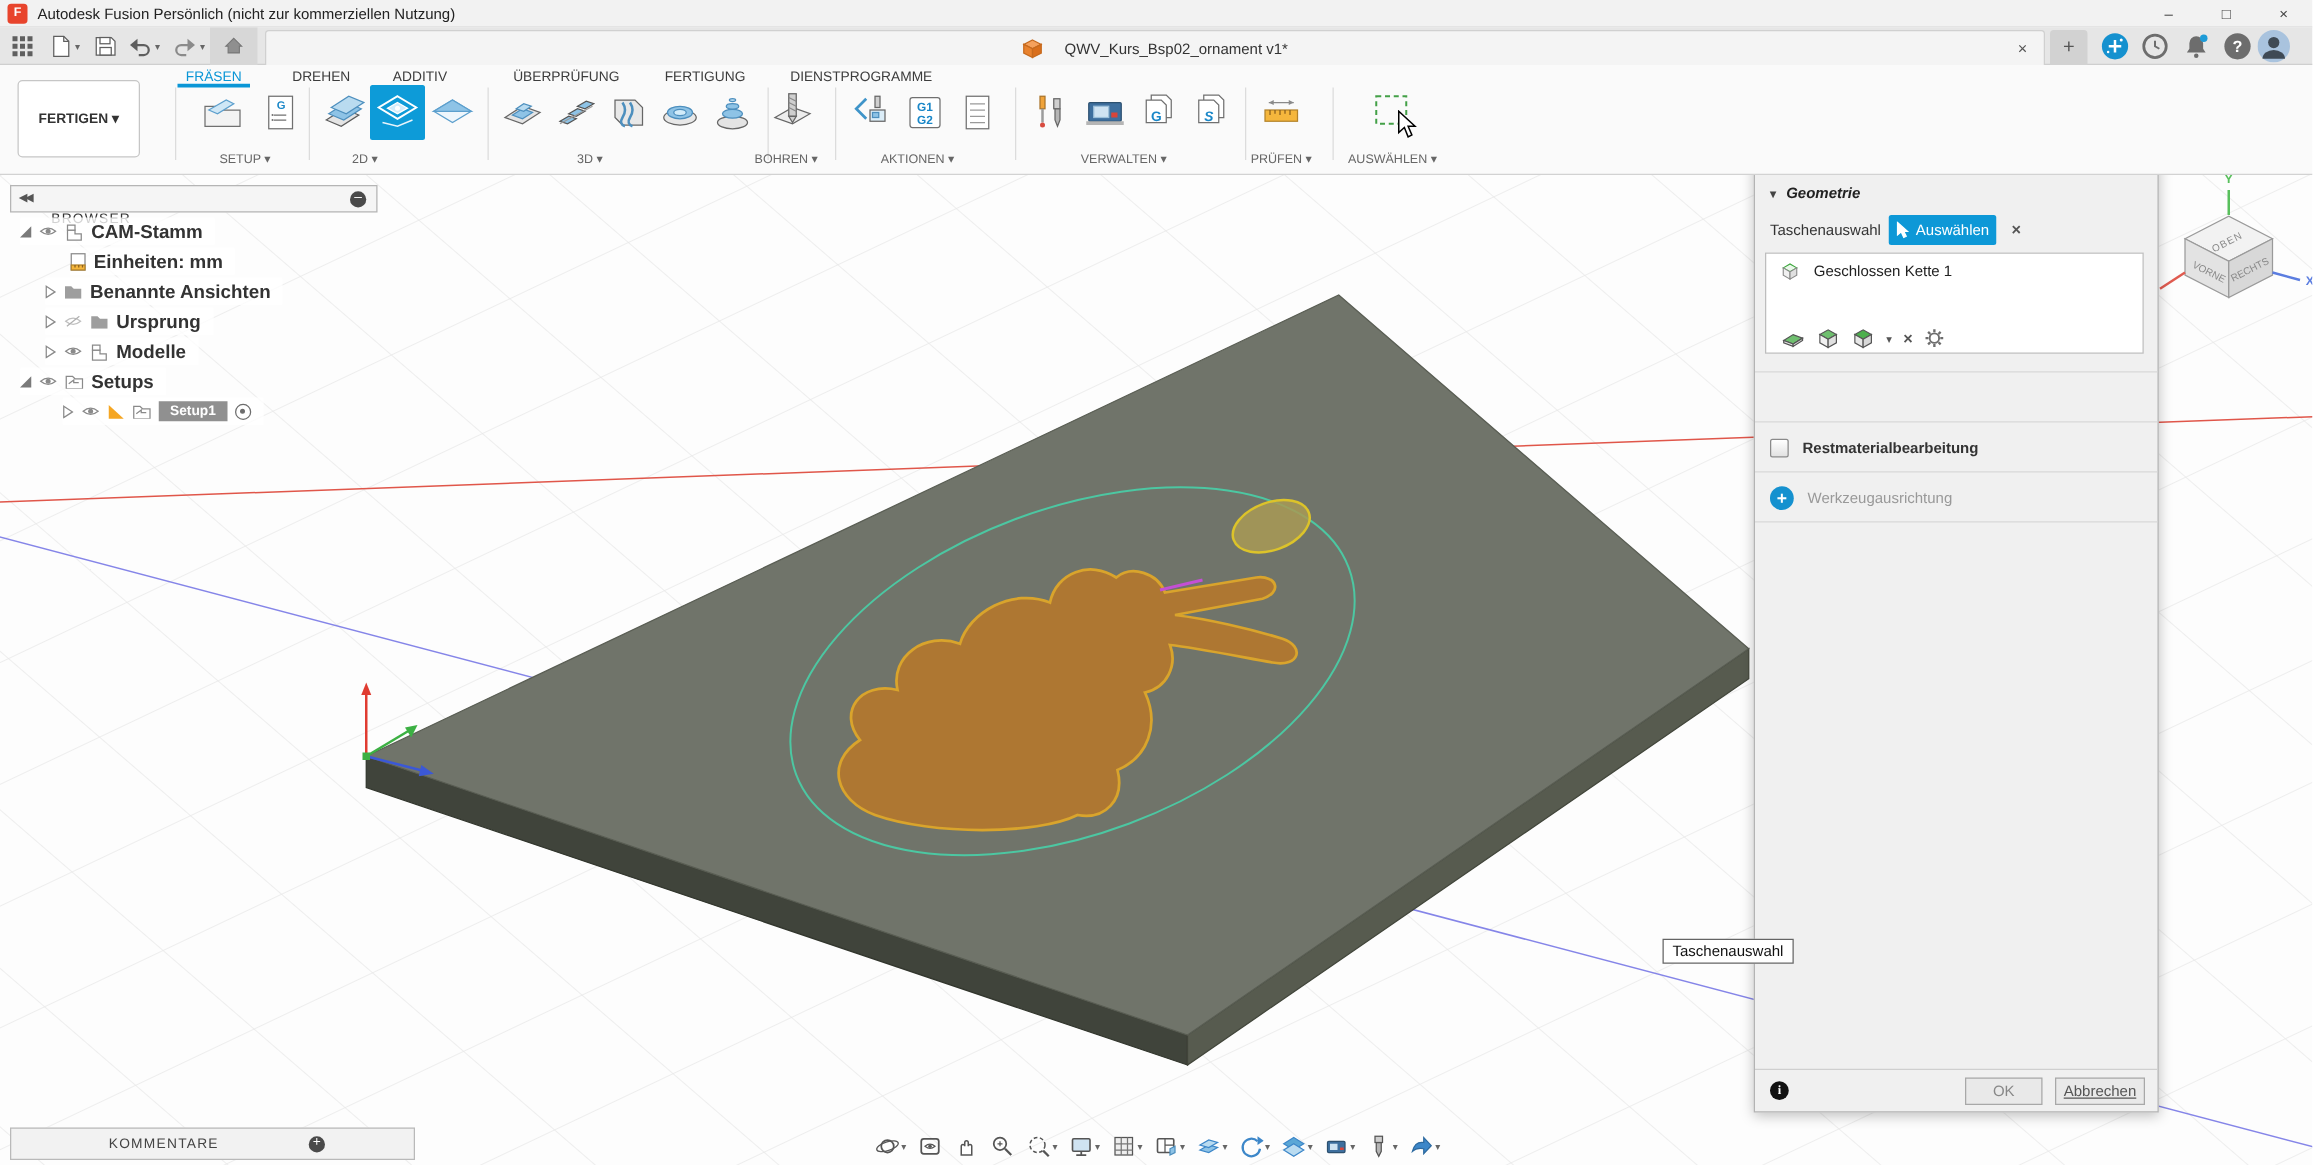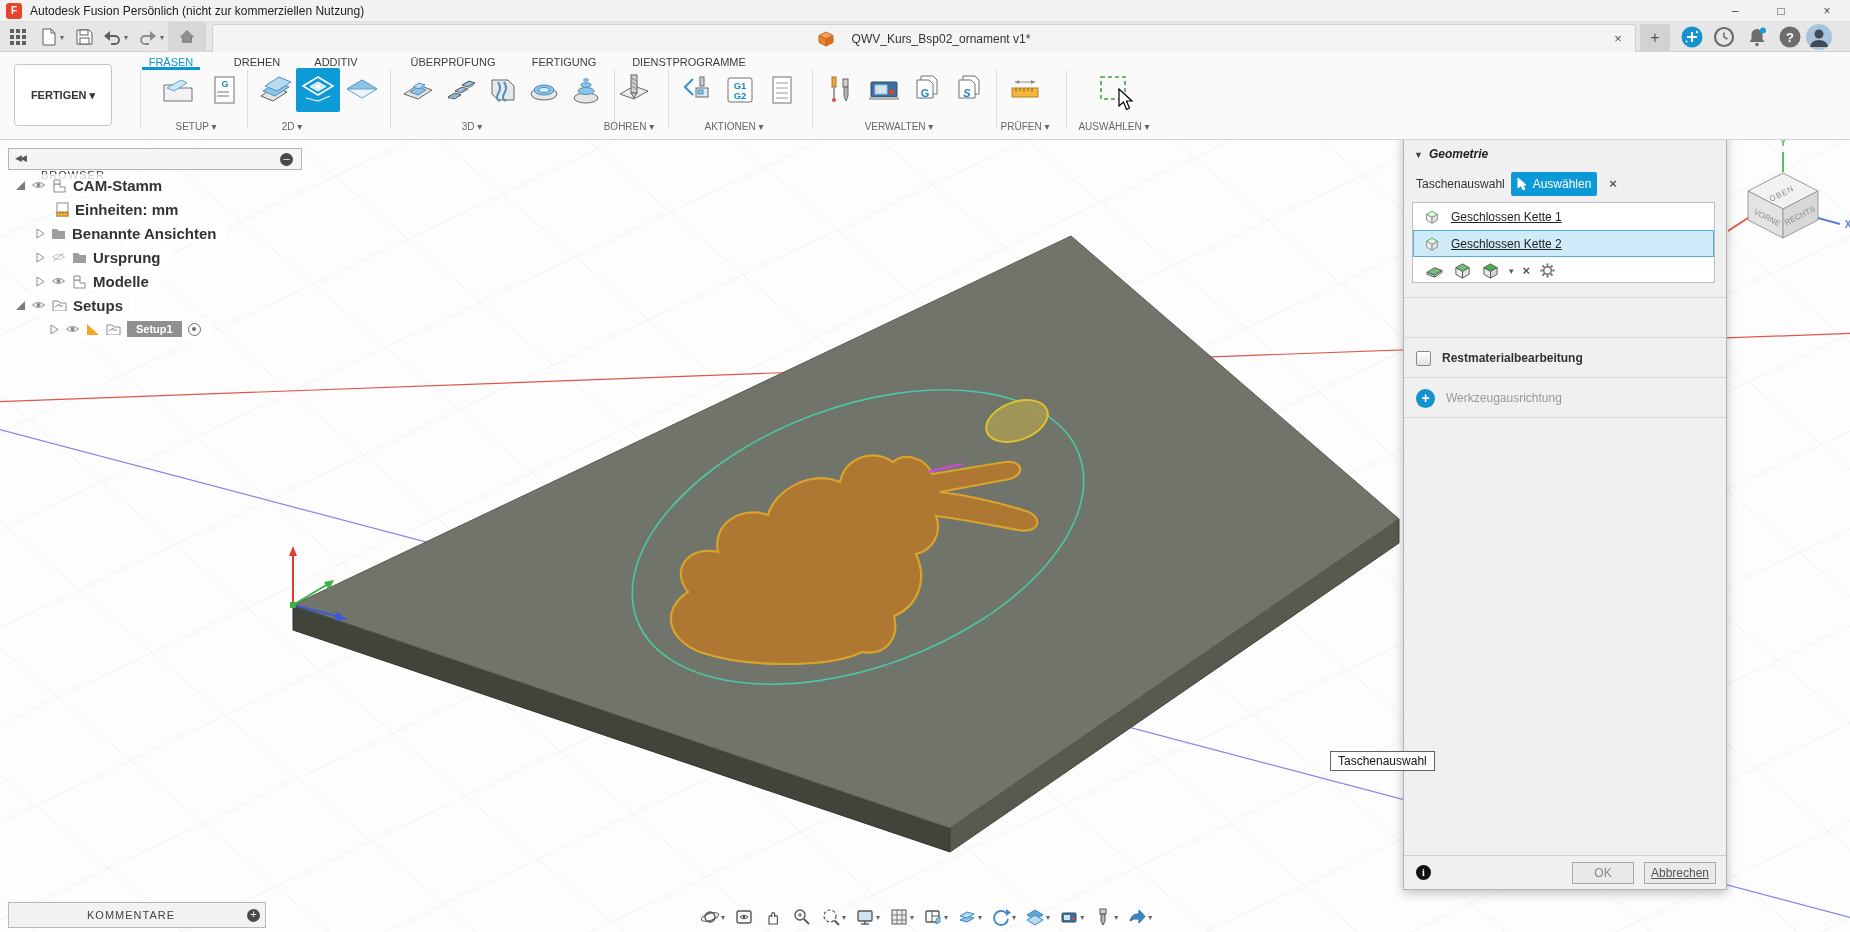--- a/index.html
+++ b/index.html
@@ -45,21 +45,21 @@
 .mincirc{width:13px;height:13px;background:#4a4a4a;border-radius:50%;color:#fff;font-size:11px;line-height:11px;text-align:center;}
 #browserhdr .mincirc{position:absolute;right:8px;top:4px;}
 .trow{position:absolute;height:22px;display:flex;align-items:center;gap:6px;background:rgba(255,255,255,0.78);padding:0 10px 0 0;border-radius:1px;white-space:nowrap;}
 .trow .lbl{font-size:15px;color:#333;font-weight:bold;}
 .tri-exp{width:0;height:0;border-left:9px solid transparent;border-bottom:9px solid #7a7a7a;}
 .tri-col2{width:9px;height:11px;}
 .setupchip{background:#909090;color:#fff;font-weight:bold;font-size:11px;padding:2px 9px;}
 .radio{width:13px;height:13px;border:1.5px solid #6d6d6d;border-radius:50%;position:relative;}
 .radio::after{content:"";position:absolute;left:3px;top:3px;width:4px;height:4px;border-radius:50%;background:#6d6d6d;}
 
-#comments{position:absolute;left:8px;top:902px;width:258px;height:26px;background:#f2f2f2;border:1px solid #b9b9b9;z-index:10;}
+#comments{position:absolute;left:8px;top:902px;width:324px;height:26px;background:#f2f2f2;border:1px solid #b9b9b9;z-index:10;}
 #comments .ttl{position:absolute;left:78px;top:6px;font-size:11px;color:#444;letter-spacing:1px;}
 #comments .mincirc{position:absolute;left:238px;top:6px;}
 
 #navbar{position:absolute;left:700px;top:904px;height:26px;display:flex;align-items:center;gap:9px;z-index:10;}
 .nitem{display:flex;align-items:center;gap:1px;}
 .ndd{font-size:8px;color:#666;}
 
 #dialog{position:absolute;left:1403px;top:84px;width:324px;height:806px;background:#f0f0f0;border:1px solid #b3b3b3;box-shadow:0 3px 10px rgba(0,0,0,0.25);z-index:20;}
 #dlghdr{position:relative;height:24px;}
 #dlghdr .mincirc{position:absolute;left:9px;top:5px;}
@@ -70,21 +70,21 @@
 #secgeom{position:absolute;left:0;top:56px;width:100%;height:26px;line-height:26px;}
 #secgeom .arr{margin:0 6px 0 10px;font-size:9px;color:#444;}
 #secgeom .t{font-weight:bold;font-size:12px;color:#222;font-style:italic;}
 #rowpocket{position:absolute;left:0;top:84px;width:100%;height:30px;}
 #rowpocket .lbl{position:absolute;left:12px;top:8px;color:#333;}
 #selbtn{position:absolute;left:107px;top:3px;width:86px;height:24px;background:#0d98d7;border-radius:2px;color:#fff;display:flex;align-items:center;justify-content:center;gap:5px;font-size:12px;}
 #rowpocket .x{position:absolute;left:200px;top:6px;width:18px;height:18px;text-align:center;line-height:18px;color:#555;font-weight:bold;font-size:13px;}
 #chainbox{position:absolute;left:8px;top:117px;width:303px;height:81px;background:#fff;border:1px solid #bdbdbd;}
 .chainrow{position:absolute;left:0;width:100%;height:27px;display:flex;align-items:center;gap:10px;padding-left:10px;}
 .chainrow.sel{background:#cfeaf8;outline:1px solid #55aed8;outline-offset:-1px;}
-.chainrow .lbl{font-size:12px;color:#222;text-decoration:underline;}
+.chainrow .lbl{font-size:12px;color:#222;}
 #chainops{position:absolute;left:0;top:54px;width:100%;height:27px;display:flex;align-items:center;gap:9px;padding-left:12px;}
 .divid{position:absolute;left:0;width:100%;height:1px;background:#d8d8d8;}
 .chk{width:15px;height:15px;border:1px solid #8a8a8a;border-radius:2px;background:linear-gradient(#fff,#e2e2e2);}
 .dlgrow{position:absolute;left:0;width:100%;height:30px;display:flex;align-items:center;gap:11px;padding-left:12px;}
 .dlgrow .lbl{font-weight:bold;font-size:12px;color:#333;}
 #toolorient .lbl{font-weight:normal;color:#999;}
 .pluscirc{width:19px;height:19px;background:#1591cf;border-radius:50%;color:#fff;font-size:14px;line-height:18px;text-align:center;font-weight:bold;}
 #dlgfooter{position:absolute;left:0;bottom:0;width:100%;height:34px;border-top:1px solid #cfcfcf;}
 #infocirc{position:absolute;left:12px;top:9px;width:15px;height:15px;background:#111;border-radius:50%;color:#fff;font-size:10px;font-weight:bold;text-align:center;line-height:15px;font-family:"Liberation Serif",serif;}
 .dlgbtn{position:absolute;top:6px;height:22px;background:#e9e9e9;border:1px solid #a8a8a8;font-size:12px;text-align:center;line-height:20px;}
@@ -740,28 +740,20 @@
 
   <div id="chainbox">
     <div class="chainrow" style="top:0">
       <svg width="18" height="18" viewBox="0 0 20 20">
             <polygon points="4,7 10,3.5 16,7 10,10.5" fill="#eaf7ea" stroke="#3aa63a"></polygon>
             <polygon points="4,7 10,10.5 10,17 4,13.5" fill="#f0f0f0" stroke="#8a8a8a"></polygon>
             <polygon points="16,7 10,10.5 10,17 16,13.5" fill="#e0e0e0" stroke="#8a8a8a"></polygon>
           </svg>
       <span class="lbl">Geschlossen Kette 1</span>
     </div>
-    <div class="chainrow sel" style="top:27px">
-      <svg width="18" height="18" viewBox="0 0 20 20">
-            <polygon points="4,7 10,3.5 16,7 10,10.5" fill="#eaf7ea" stroke="#3aa63a"></polygon>
-            <polygon points="4,7 10,10.5 10,17 4,13.5" fill="#f0f0f0" stroke="#8a8a8a"></polygon>
-            <polygon points="16,7 10,10.5 10,17 16,13.5" fill="#e0e0e0" stroke="#8a8a8a"></polygon>
-          </svg>
-      <span class="lbl">Geschlossen Kette 2</span>
-    </div>
     <div id="chainops">
       <svg width="19" height="17" viewBox="0 0 20 18">
             <path d="M2 11 L10 6 18 9 10 14z" fill="#6fbf6f" stroke="#555"></path>
             <path d="M2 11 L10 14 10 16 2 13z" fill="#e8e8e8" stroke="#555"></path>
             <path d="M18 9 L10 14 10 16 18 11z" fill="#d8d8d8" stroke="#555"></path>
           </svg>
       <svg width="19" height="17" viewBox="0 0 20 18">
             <polygon points="3,6 10,2 17,6 10,10" fill="#6fbf6f" stroke="#555"></polygon>
             <polygon points="3,6 10,10 10,17 3,13" fill="#f0f0f0" stroke="#555"></polygon>
             <polygon points="17,6 10,10 10,17 17,13" fill="#e0e0e0" stroke="#555"></polygon>

